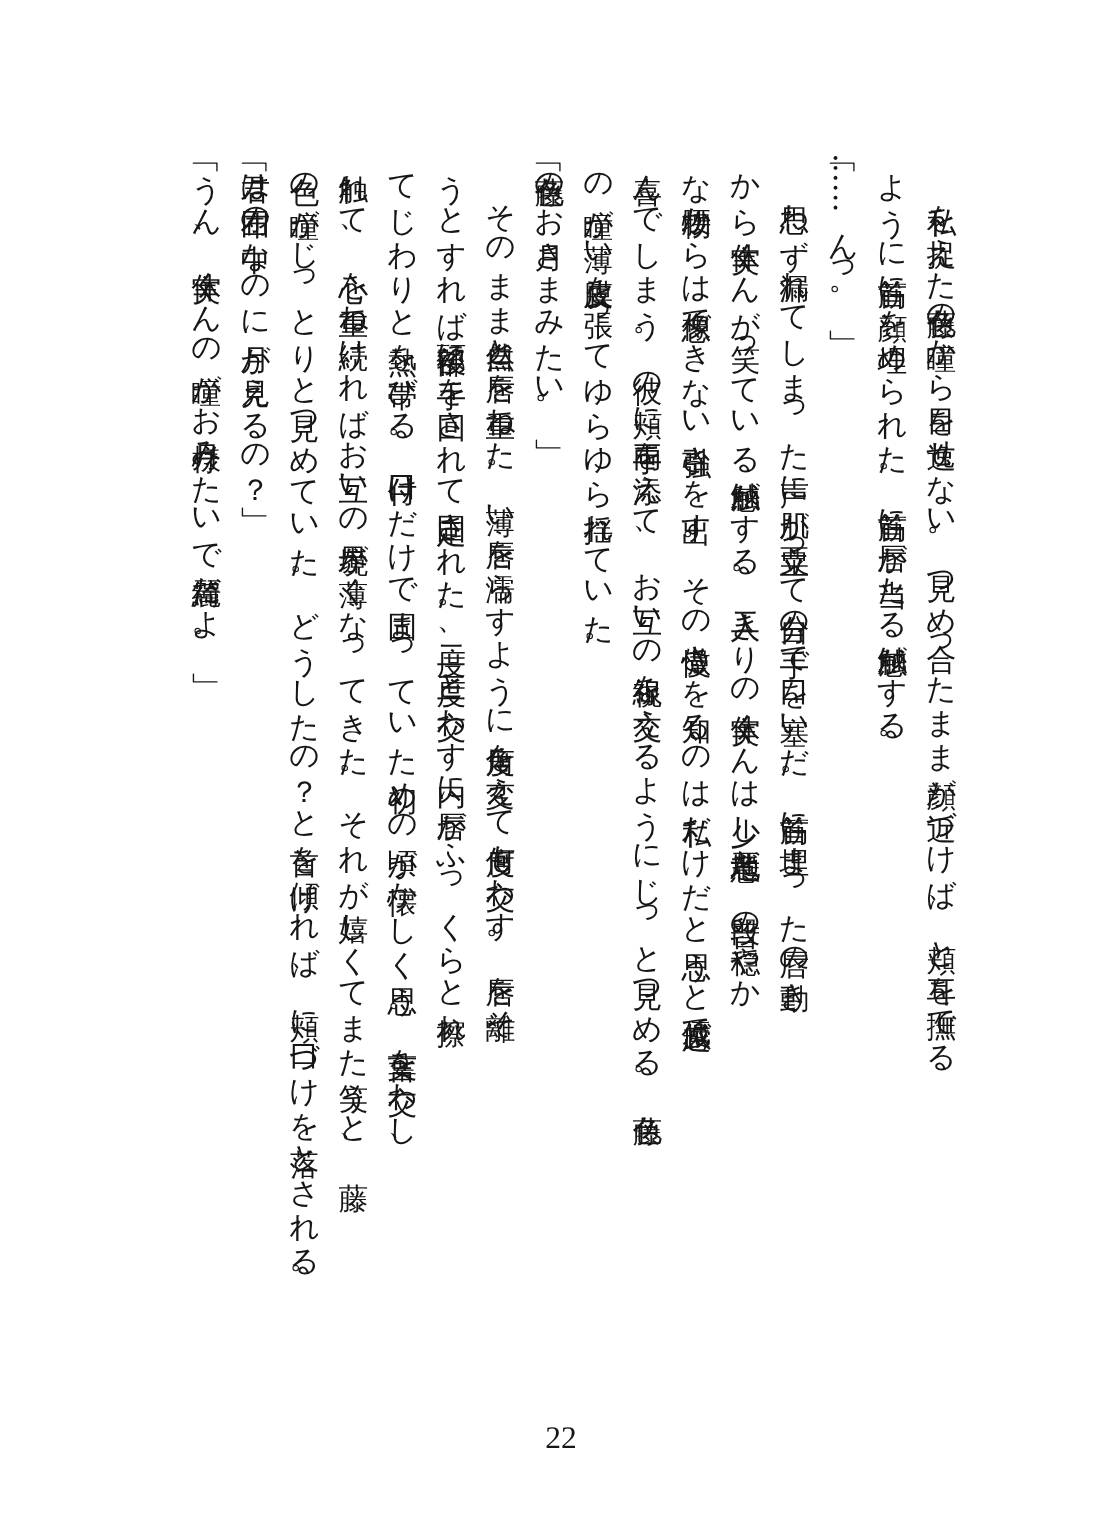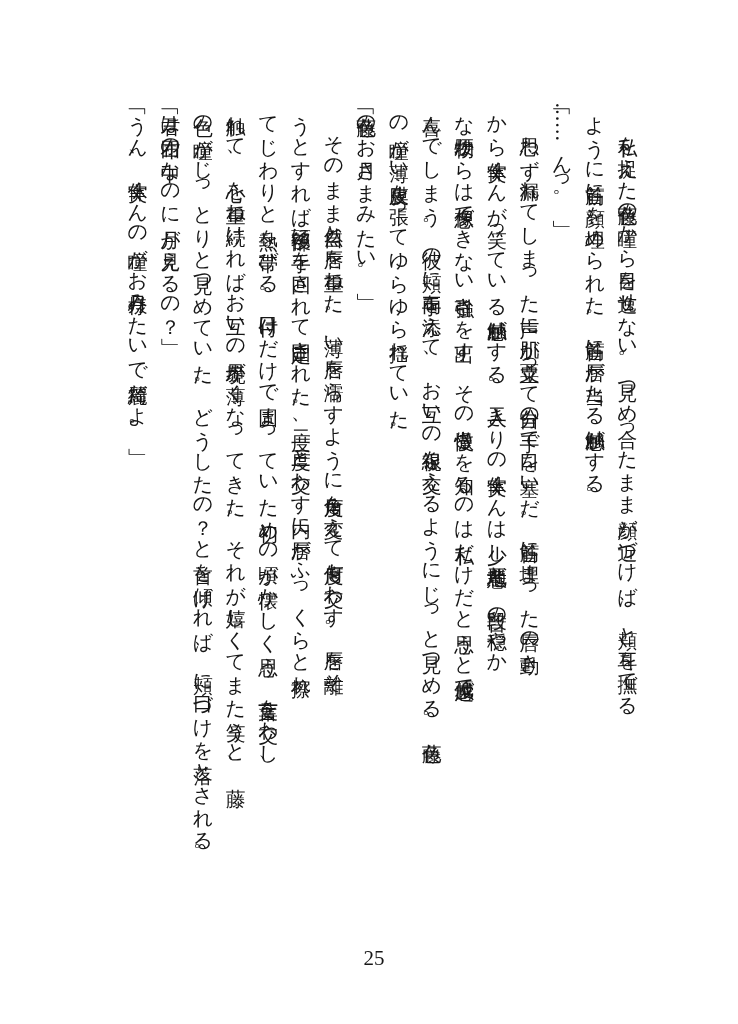--- a/index.html
+++ b/index.html
@@ -94,14 +94,14 @@
     <div class="para">
       <div class="line">「君は布団の中なのに月が見えるの？」</div>
     </div>
 
     <div class="para">
       <div class="line">「うん、実休くんの瞳がお月様みたいで綺麗だよ。」</div>
     </div>
 
   </div>
 
-  <div class="page-number">25</div>
+  <div class="page-number">22</div>
 </div>
 
 </body></html>

